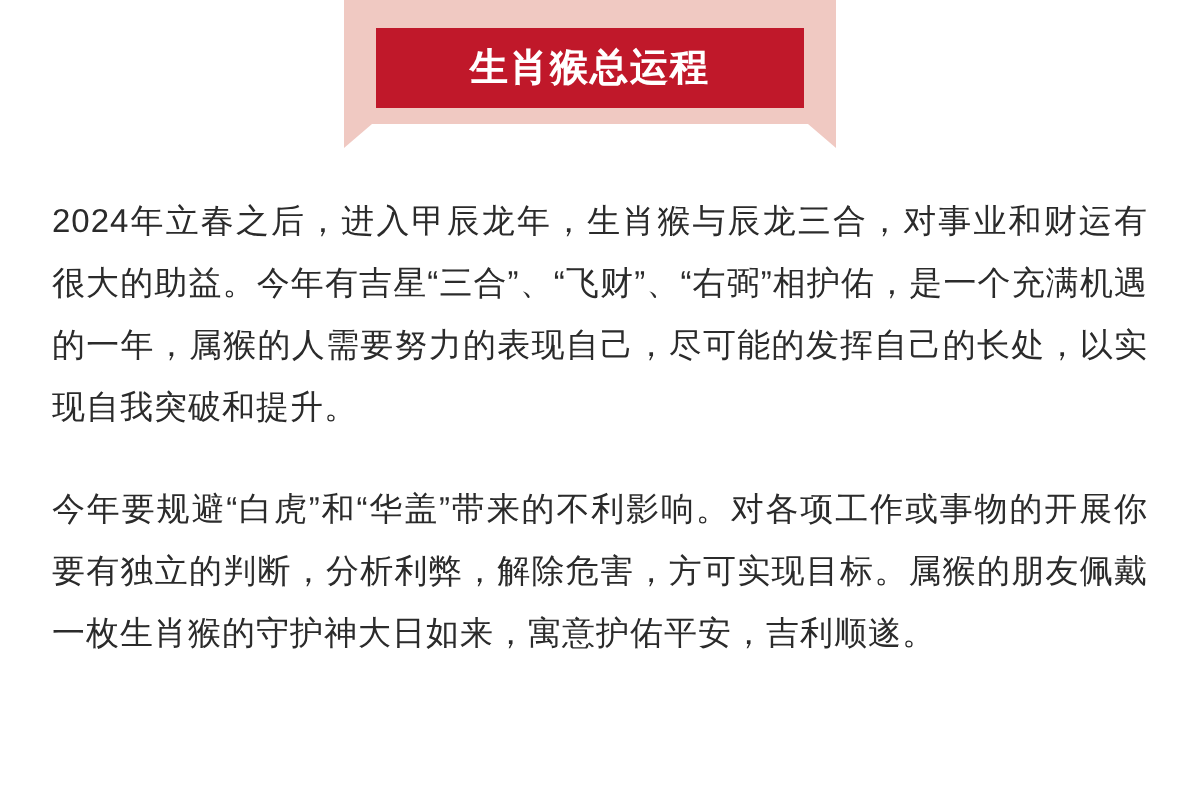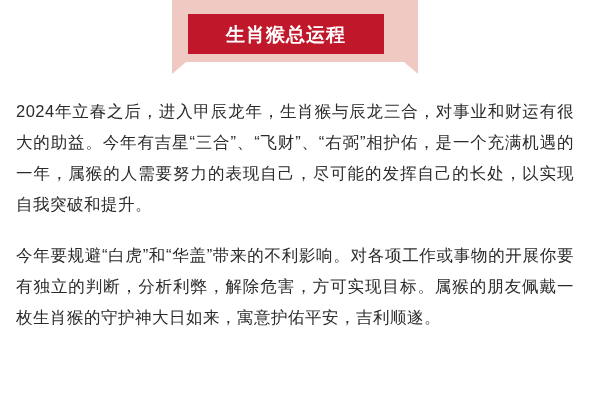--- a/index.html
+++ b/index.html
@@ -33,21 +33,21 @@
     top: 0;
     width: 246px;
     height: 62px;
     background: #f0c9c2;
   }
   
   .ribbon-inner {
     position: absolute;
     left: 188px;
     top: 14px;
-    width: 196px;
+    width: 214px;
     height: 40px;
     background: #c0182a;
     display: flex;
     align-items: center;
     justify-content: center;
   }
   .ribbon-title {
     color: #ffffff;
     font-size: 19px;
     font-weight: bold;
@@ -69,21 +69,21 @@
     position: absolute;
     left: 404px;
     top: 62px;
     width: 0;
     height: 0;
     border-right: 14px solid #f0c9c2;
     border-bottom: 12px solid transparent;
   }
   
   .content {
-    padding: 22px 26px 0 16px;
+    padding: 22px 26px 0 26px;
   }
   .paragraph {
     color: #2b2b2b;
     font-size: 16.5px;
     line-height: 31px;
     text-align: justify;
     text-justify: inter-ideograph;
     margin: 0 0 20px 0;
     letter-spacing: 0.5px;
   }

